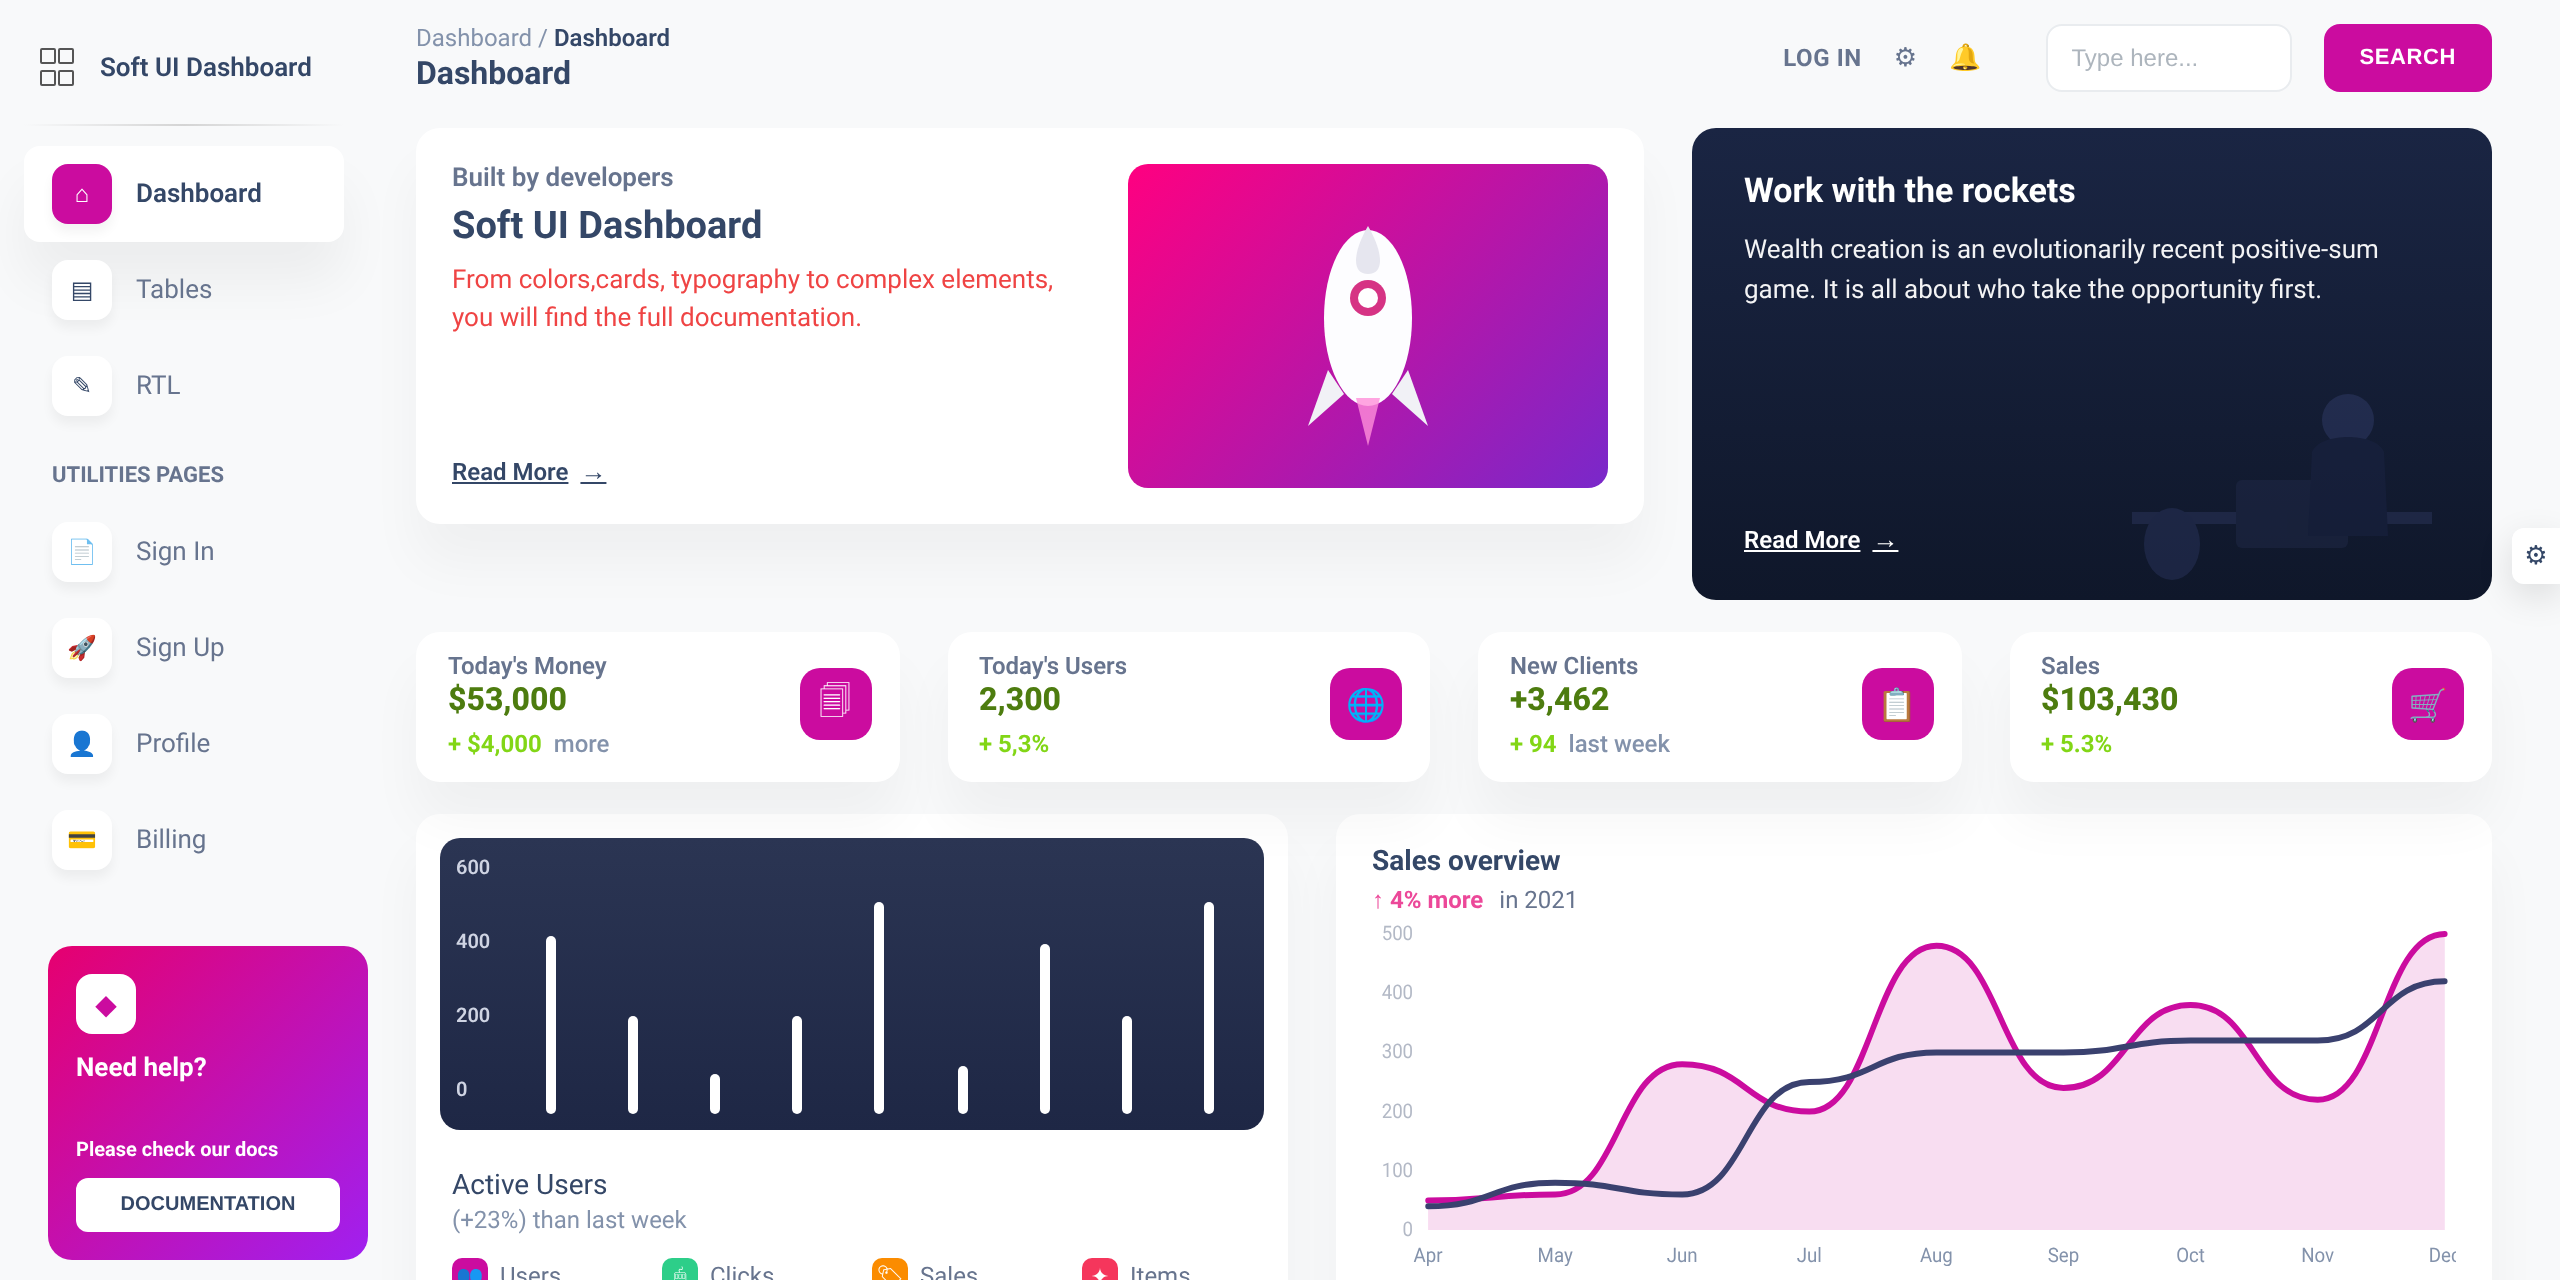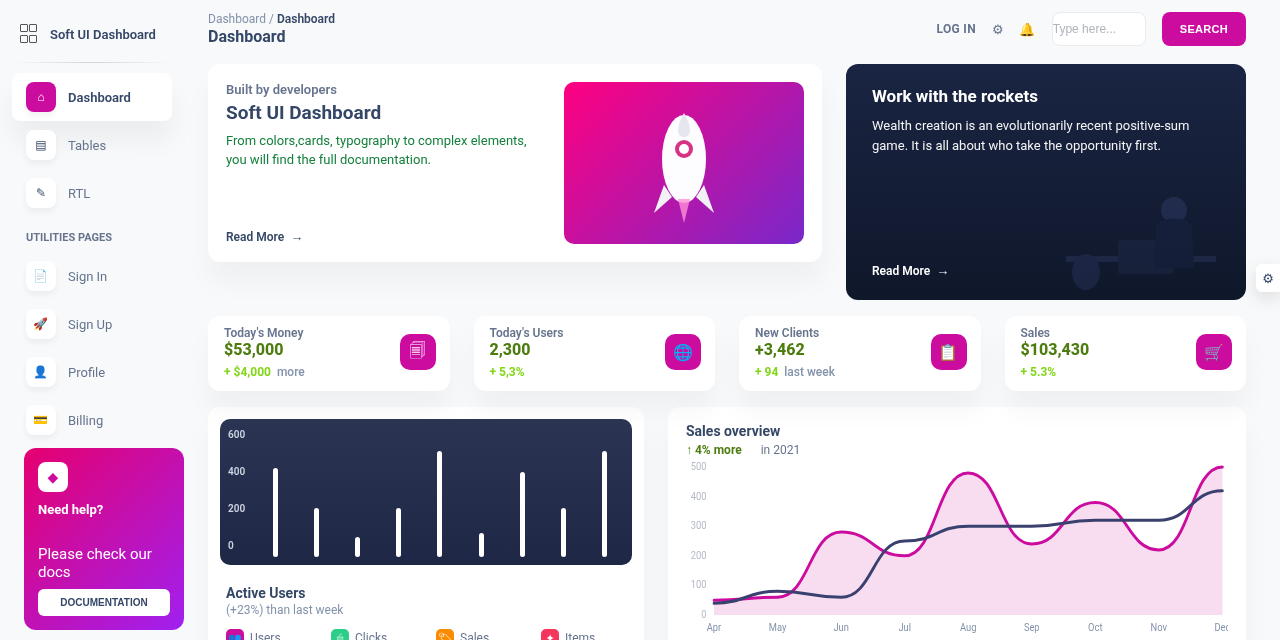--- a/index.html
+++ b/index.html
@@ -11,72 +11,72 @@
 .brand-icon span { width: 8px; height: 8px; border: 1px solid #555; border-radius: 1px; }
 .divider { height: 1px; background: linear-gradient(90deg, transparent, #d4d4d4, transparent); margin: 2px 0 10px; }
 .nav-item { display: flex; align-items: center; gap: 12px; padding: 9px 14px; border-radius: 8px; font-size: 13px; color: #67748e; cursor: pointer; }
 .nav-item.active { background: #fff; box-shadow: 0 20px 27px rgba(0,0,0,.05); color: #344767; font-weight: 600; }
 .nav-item .icon-wrap { width: 30px; height: 30px; border-radius: 8px; background: #fff; display: flex; align-items: center; justify-content: center; box-shadow: 0 4px 6px rgba(0,0,0,.05); font-size: 12px; color: #344767; }
 .nav-item.active .icon-wrap { background: #cb0c9f; color: #fff;}
 .section-label { font-size: 11px; font-weight: 700; color: #67748e; text-transform: uppercase; padding: 14px 14px 8px; }
 .help-card { position: fixed; left: 24px; bottom: 10px; width: 160px; border-radius: 12px; padding: 14px; color: #fff; background: linear-gradient(135deg, #e6006f 0%, #a020f0 100%); }
 .help-card .help-icon { width: 30px; height: 30px; border-radius: 8px; background: #fff; display: flex; align-items: center; justify-content: center; margin-bottom: 10px; color: #cb0c9f;}
 .help-card h5 { font-size: 13px; margin-bottom: 2px; }
-.help-card p { font-size: 15px; margin-bottom: 8px; font-weight: 400; margin-top: 28px;}
+.help-card p { font-size: 10px; margin-bottom: 8px; font-weight: 700; margin-top: 28px;}
 .help-card button { width: 100%; border: none; background: #fff; color: #344767; font-weight: 700; font-size: 10px; padding: 8px; border-radius: 6px; cursor: pointer; }
 .main { flex: 1; padding: 12px 34px 0 24px; overflow: hidden; }
 .topbar { display: flex; align-items: flex-start; justify-content: space-between; margin-bottom: 18px; }
 .breadcrumb { font-size: 12px; color: #8392ab; }
 .breadcrumb span.current { color: #344767; font-weight: 600; }
 .page-title { font-size: 16px; font-weight: 700; color: #344767; margin-top: 1px; }
 .top-actions { display: flex; align-items: center; gap: 16px; }
 .top-actions .mini { color: #67748e; font-size: 13px; cursor: pointer; }
 .top-actions .login { font-weight: 700; font-size: 12px; color: #67748e; letter-spacing: .3px;}
-.search-input { background: #fff; border: 1px solid #e9ecef; border-radius: 8px; padding: 9px 0; font-size: 12px; width: 94px; }
+.search-input { background: #fff; border: 1px solid #e9ecef; border-radius: 8px; padding: 9px 12px; font-size: 12px; width: 123px; margin-left: 16px; }
 .search-input::placeholder { color: #adb5bd; }
 .search-btn { background: #cb0c9f; color: #fff; border: none; font-weight: 700; font-size: 11px; padding: 11px 18px; border-radius: 8px; cursor: pointer; letter-spacing: .3px;}
 .row { display: flex; gap: 24px; margin-bottom: 16px; }
 .card { background: #fff; border-radius: 12px; box-shadow: 0 20px 27px rgba(0,0,0,.04); }
 .hero { display: flex; gap: 20px; padding: 18px; width: 614px; height: 198px;}
 .hero-left { flex: 1; display: flex; flex-direction: column; }
 .overline { font-size: 13px; font-weight: 600; color: #67748e; }
 .hero-left h3 { font-size: 19px; font-weight: 700; color: #344767; margin: 4px 0 8px; }
-.hero-left p { font-size: 13px; color: #15803d; line-height: 1.45; }
-.read-more { margin-top: auto; font-size: 12px; font-weight: 600; color: #344767; display: flex; align-items: center; gap: 6px; cursor: pointer; }
+.hero-left p { font-size: 13px; color: #ef4444; line-height: 1.45; }
+.read-more { margin-top: auto; font-size: 12px; font-weight: 600; color: #344767; display: flex; align-items: center; gap: 6px; cursor: pointer; text-decoration: underline; }
 .read-more .arrow { font-size: 13px;}
 .hero-right { width: 240px; border-radius: 10px; background: linear-gradient(135deg, #ff0080, #7928ca); display: flex; align-items: center; justify-content: center; }
 .rocket-svg { width: 100px; height: 140px; }
 .hero2 { flex: 1; border-radius: 12px; background: linear-gradient(180deg, #1a2543 0%, #0f172a 100%); color: #fff; padding: 22px 26px; height: 236px; position: relative; overflow: hidden; display: flex; flex-direction: column;}
 .hero2 h3 { font-size: 17px; font-weight: 700; margin-bottom: 10px; }
 .hero2 p { font-size: 13px; line-height: 1.5; max-width: 380px; opacity: .95;}
 .hero2 .read-more { color: #fff; margin-top: auto; }
 .hero2-person { position: absolute; right: 20px; bottom: -6px; width: 170px; height: 130px; opacity: .55; }
 .stat { flex: 1; padding: 10px 16px 12px; position: relative; }
 .stat .label { font-size: 12px; font-weight: 600; color: #67748e; }
 .stat .value { font-size: 16px; font-weight: 800; color: #4d7c0f; margin: 0 0 6px; }
 .stat .delta { font-size: 12px; color: #82d616; font-weight: 700; }
 .stat .delta .muted { color: #8392ab; font-weight: 500; margin-left: 3px; }
 .stat .badge { position: absolute; right: 14px; top: 18px; width: 36px; height: 36px; border-radius: 10px; background: #cb0c9f; display: flex; align-items: center; justify-content: center; color: #fff; font-size: 16px; }
 .row2 { display: flex; gap: 24px; }
 .card-left { width: 436px; padding: 12px; }
 .chart-dark { background: linear-gradient(180deg, #2b3553, #1e2745); border-radius: 10px; height: 146px; position: relative; padding: 12px 14px 8px 42px; }
 .y-ticks { position: absolute; left: 8px; top: 10px; bottom: 14px; display: flex; flex-direction: column; justify-content: space-between; font-size: 10px; color: #cfd4e3; font-weight: 600;}
 .bars { display: flex; align-items: flex-end; justify-content: space-around; height: 100%; gap: 18px; padding: 4px 2px 0; }
 .bars .bar { width: 5px; background: #fff; border-radius: 3px; }
-.au-title { font-size: 14px; font-weight: 700; margin: 20px 0 0 6px; }
+.au-title { font-size: 14px; font-weight: 400; margin: 20px 0 0 6px; }
 .au-sub { font-size: 12px; color: #8392ab; margin: 2px 0 12px 6px;}
 .au-grid { display: flex; gap: 20px; padding: 0 6px;}
 .au-item { flex: 1; }
 .au-item .chip { display: inline-flex; width: 18px; height: 18px; border-radius: 5px; align-items: center; justify-content: center; color: #fff; font-size: 11px; margin-right: 6px; }
 .au-item .row-h { display: flex; align-items: center; font-size: 12px; color: #67748e; margin-bottom: 2px; }
 .au-item .val { font-size: 18px; font-weight: 800; color: #344767; }
 .card-right { flex: 1; padding: 16px 18px 18px; }
 .ov-title { font-size: 14px; font-weight: 700; color: #344767; }
 .ov-sub { font-size: 12px; color: #67748e; margin-top: 4px; }
-.ov-sub .up { color: #4d7c0f; font-weight: 700; margin-right: 19px;}
+.ov-sub .up { color: #ec4899; font-weight: 700; margin-right: 8px;}
 .lines-svg { width: 100%; height: 172px; margin-top: 4px;}
 .y-axis2 { font-size: 10px; fill: #b3b9c6; }
 .x-axis2 text { font-size: 10px; fill: #8392ab;}
 .settings-fab { position: fixed; right: 0; top: 264px; width: 24px; height: 28px; background: #fff; border-radius: 6px 0 0 6px; display: flex; align-items: center; justify-content: center; box-shadow: 0 6px 18px rgba(0,0,0,.12); font-size: 13px; color: #344767; cursor: pointer;}
 </style>
 </head>
 <body>
 
 <div class="layout">
   <aside class="sidebar">

